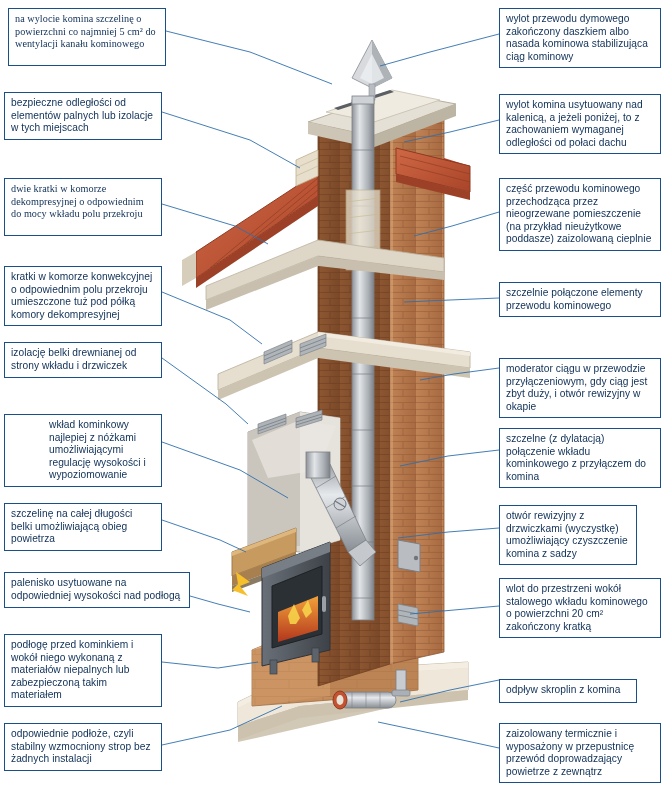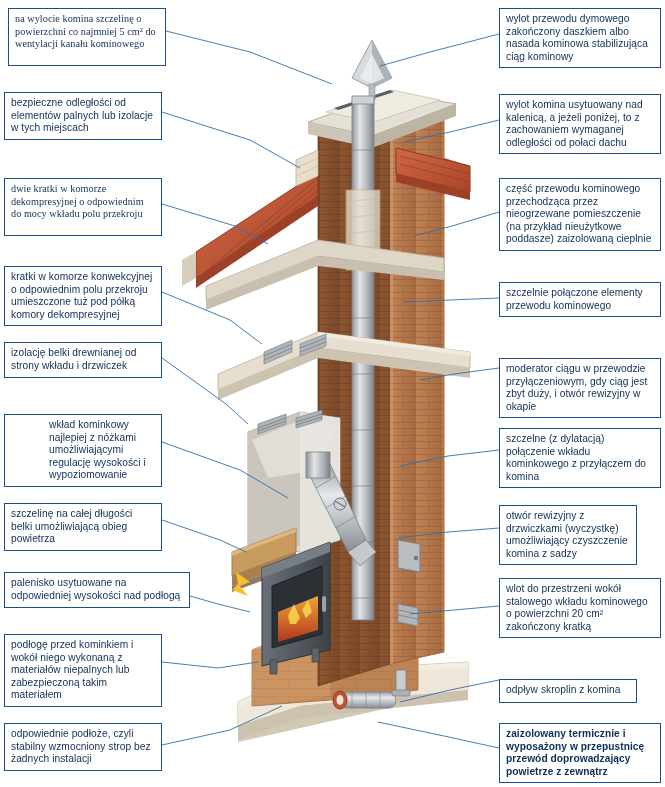--- a/index.html
+++ b/index.html
@@ -368,15 +368,15 @@
   <div class="callout" style="left:499px; top:340px; width:162px; min-height:59px;margin-top:18px;">moderator ciągu w przewodzie przyłączeniowym, gdy ciąg jest zbyt duży, i otwór rewizyjny w okapie</div>
 
   <div class="callout" style="left:499px; top:428px; width:162px; min-height:48px;">szczelne (z dylatacją) połączenie wkładu kominkowego z przyłączem do komina</div>
 
   <div class="callout" style="left:499px; top:505px; width:138px; min-height:48px;">otwór rewizyjny z drzwiczkami (wyczystkę) umożliwiający czyszczenie komina z sadzy</div>
 
   <div class="callout" style="left:499px; top:578px; width:162px; min-height:60px;">wlot do przestrzeni wokół stalowego wkładu kominowego o powierzchni 20 cm² zakończony kratką</div>
 
   <div class="callout" style="left:499px; top:668px; width:138px; min-height:24px;margin-top:11px;">odpływ skroplin z komina</div>
 
-  <div class="callout" style="left:499px; top:723px; width:162px; min-height:59px;font-weight:bold;">zaizolowany termicznie i wyposażony w przepustnicę przewód doprowadzający powietrze z zewnątrz</div>
+  <div class="callout" style="left:499px; top:723px; width:162px; min-height:59px;">zaizolowany termicznie i wyposażony w przepustnicę przewód doprowadzający powietrze z zewnątrz</div>
 
 </div>
 
 </body></html>

